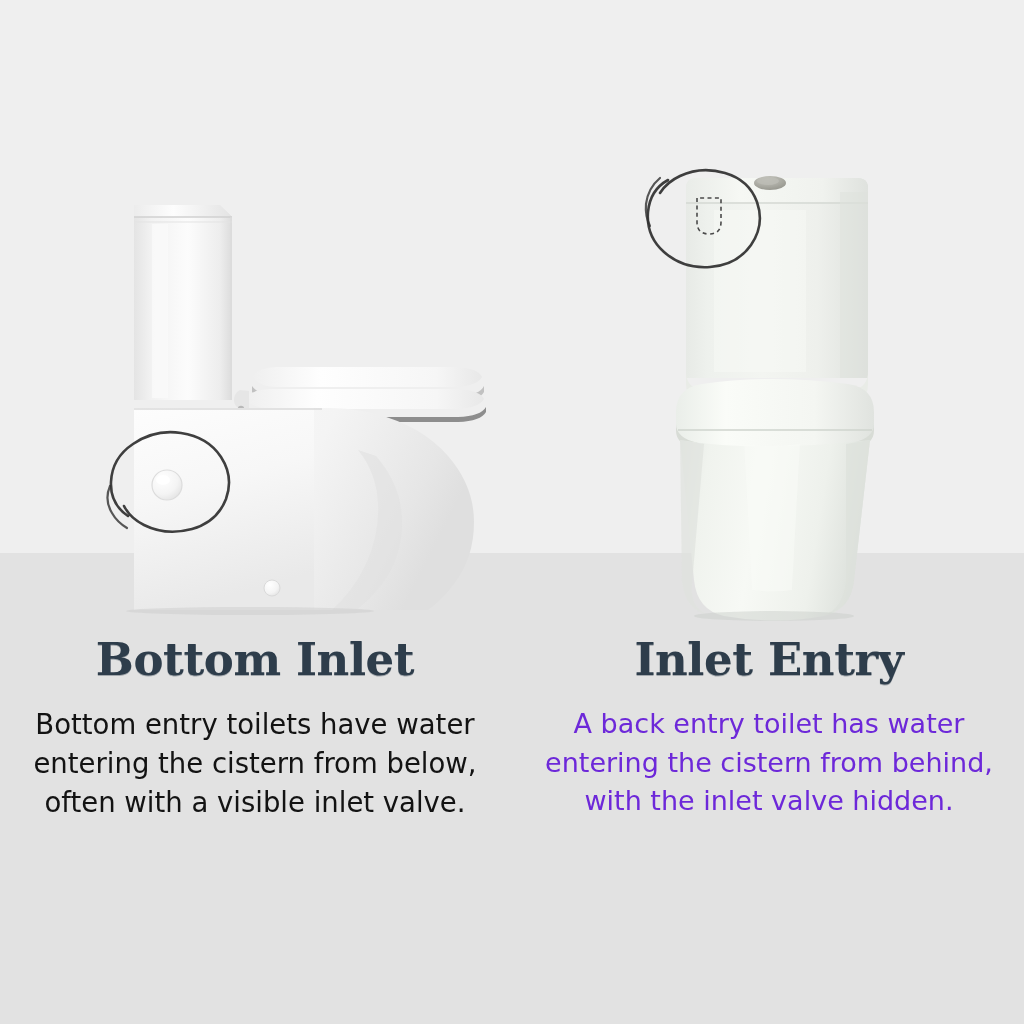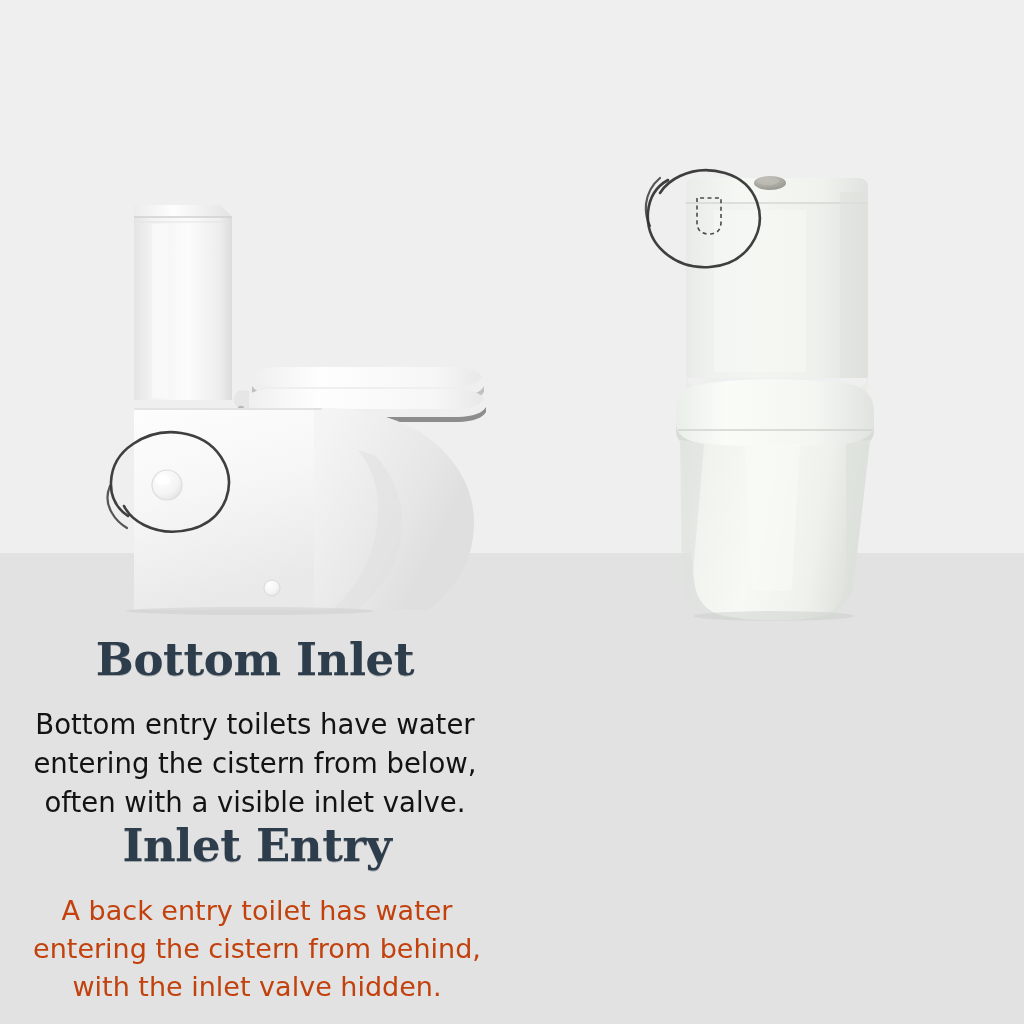--- a/index.html
+++ b/index.html
@@ -47,21 +47,21 @@
   }
   .stage svg { display: block; }
 
   
   .captions {
     position: absolute;
     left: 0;
     top: 636px;
     width: 1024px;
     display: flex;
-    flex-direction: column;
+    flex-direction: row;
   }
   .col {
     width: 512px;
     box-sizing: border-box;
     text-align: center;
   }
   .col-left  { padding: 0 28px 0 26px; }
   .col-right { padding: 0 26px 0 28px; }
 
   .heading {
@@ -269,18 +269,18 @@
 
   <div class="captions">
 
     <div class="col col-left">
       <h2 class="heading" style="color: rgb(46, 61, 75);">Bottom Inlet</h2>
       <p class="body-text" style="color: rgb(19, 19, 19);">Bottom entry toilets have water entering the cistern from below, often with a visible inlet valve.</p>
     </div>
 
     <div class="col col-right">
       <h2 class="heading" style="color: rgb(46, 61, 75);">Inlet Entry</h2>
-      <p class="body-text" style="color: #c2410c;">A back entry toilet has water entering the cistern from behind, with the inlet valve hidden.</p>
+      <p class="body-text" style="color: #6d28d9;">A back entry toilet has water entering the cistern from behind, with the inlet valve hidden.</p>
     </div>
 
   </div>
 
 </div>
 
 </body></html>

